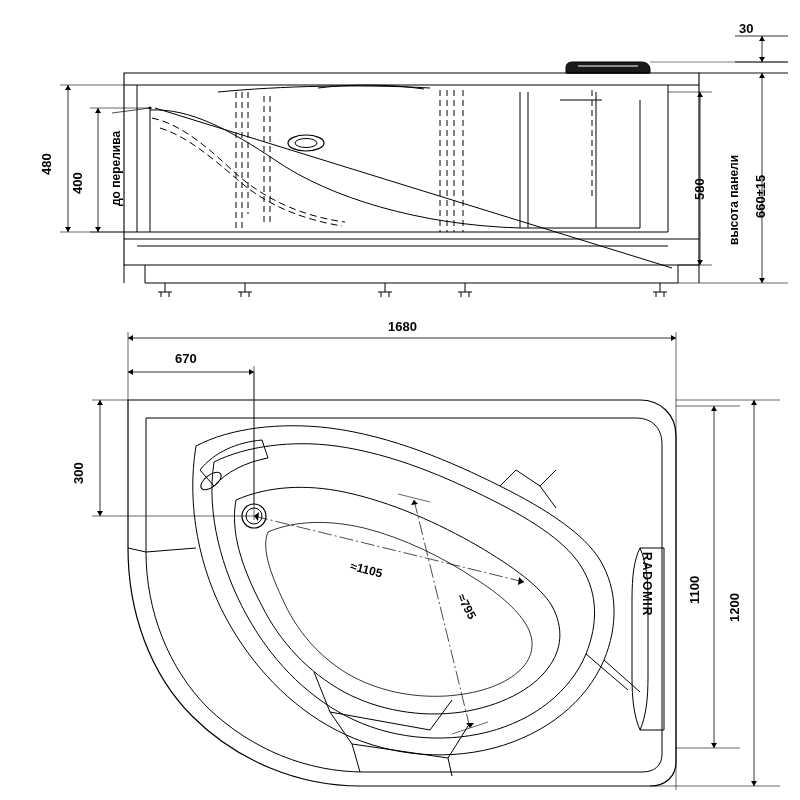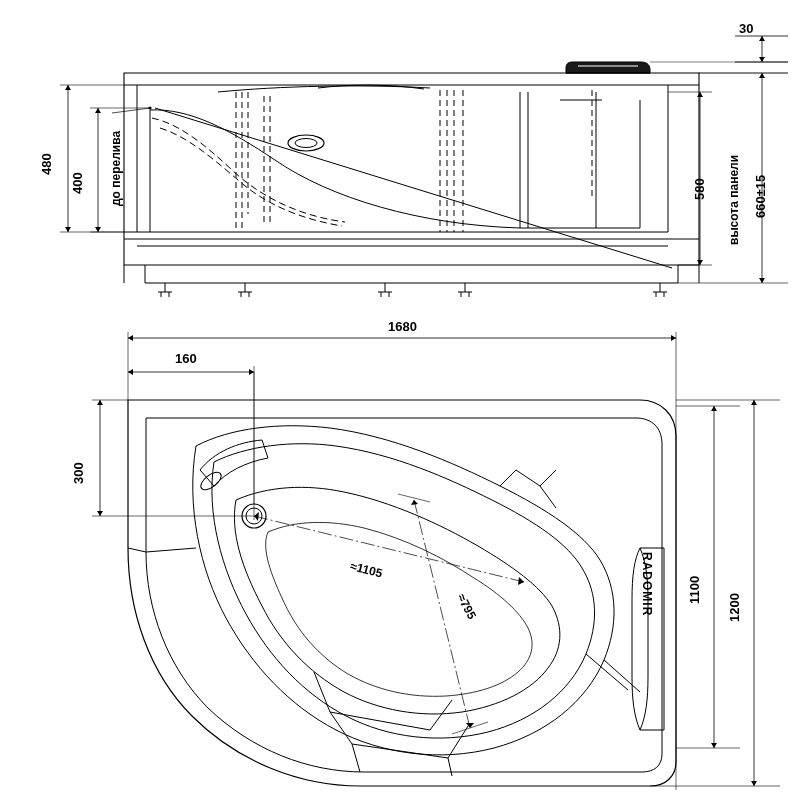--- a/index.html
+++ b/index.html
@@ -308,21 +308,21 @@
   <div class="dim-label small rot90" style="left:110px; top:206px;">до перелива</div>
 
   <div class="dim-label rot90" style="left:693px; top:200px;">580</div>
 
   <div class="dim-label rot90" style="left:754px; top:218px;">660±15</div>
 
   <div class="dim-label small rot90" style="left:728px; top:245px;">высота панели</div>
 
   <div class="dim-label" style="left:380px; top:320px;margin-left:8px;">1680</div>
 
-  <div class="dim-label" style="left:175px; top:352px;">160</div>
+  <div class="dim-label" style="left:175px; top:352px;">670</div>
 
   <div class="dim-label rot90" style="left:72px; top:484px;">300</div>
 
   <div class="dim-label rot90" style="left:688px; top:604px;">1100</div>
 
   <div class="dim-label rot90" style="left:728px; top:622px;">1200</div>
 
   <div class="dim-label small rot-diag1" style="left:352px; top:560px;">≈1105</div>
 
   <div class="dim-label small rot-diag2" style="left:466px; top:592px;">≈795</div>

